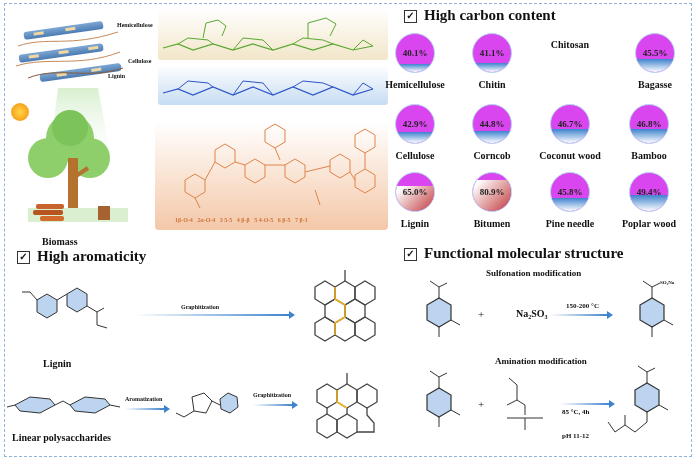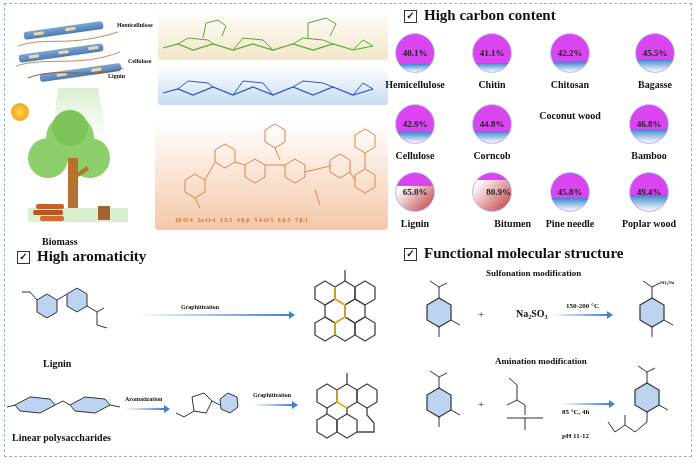--- a/index.html
+++ b/index.html
@@ -126,24 +126,20 @@
       <div class="circ-name">Hemicellulose</div>
     </div>
     <div class="circ-cell" style="left: 453px; top: 33px;">
       <div class="circ">
         <div class="fill" style="height: 9px; background: linear-gradient(rgb(62, 131, 206), rgb(255, 255, 255));"></div>
         <div class="pct">41.1%</div>
       </div>
       <div class="circ-name">Chitin</div>
     </div>
     <div class="circ-cell" style="left: 531px; top: 33px;">
-      <div class="circ">
-        <div class="fill" style="height: 10px; background: linear-gradient(rgb(62, 131, 206), rgb(255, 255, 255));"></div>
-        <div class="pct">42.2%</div>
-      </div>
       <div class="circ-name">Chitosan</div>
     </div>
     <div class="circ-cell" style="left: 616px; top: 33px;">
       <div class="circ">
         <div class="fill" style="height: 13px; background: linear-gradient(rgb(62, 131, 206), rgb(255, 255, 255));"></div>
         <div class="pct">45.5%</div>
       </div>
       <div class="circ-name">Bagasse</div>
     </div>
     <div class="circ-cell" style="left: 376px; top: 104px;">
@@ -154,37 +150,41 @@
       <div class="circ-name">Cellulose</div>
     </div>
     <div class="circ-cell" style="left: 453px; top: 104px;">
       <div class="circ">
         <div class="fill" style="height: 12px; background: linear-gradient(rgb(62, 131, 206), rgb(255, 255, 255));"></div>
         <div class="pct">44.8%</div>
       </div>
       <div class="circ-name">Corncob</div>
     </div>
     <div class="circ-cell" style="left: 531px; top: 104px;">
+      <div class="circ">
+        <div class="fill" style="height: 14px; background: linear-gradient(rgb(62, 131, 206), rgb(255, 255, 255));"></div>
+        <div class="pct">46.7%</div>
+      </div>
       <div class="circ-name">Coconut wood</div>
     </div>
     <div class="circ-cell" style="left: 610px; top: 104px;">
       <div class="circ">
         <div class="fill" style="height: 14px; background: linear-gradient(rgb(62, 131, 206), rgb(255, 255, 255));"></div>
         <div class="pct">46.8%</div>
       </div>
       <div class="circ-name">Bamboo</div>
     </div>
     <div class="circ-cell" style="left: 376px; top: 172px;">
       <div class="circ">
         <div class="fill" style="height: 25px; background: linear-gradient(135deg, rgb(255, 255, 255) 10%, rgb(192, 57, 59));"></div>
         <div class="pct">65.0%</div>
       </div>
       <div class="circ-name">Lignin</div>
     </div>
-    <div class="circ-cell" style="left: 453px; top: 172px; text-align: right;">
+    <div class="circ-cell" style="left: 453px; top: 172px;">
       <div class="circ">
         <div class="fill" style="height: 31px; background: linear-gradient(135deg, rgb(255, 255, 255) 10%, rgb(192, 57, 59));"></div>
         <div class="pct">80.9%</div>
       </div>
       <div class="circ-name">Bitumen</div>
     </div>
     <div class="circ-cell" style="left: 531px; top: 172px;">
       <div class="circ">
         <div class="fill" style="height: 13px; background: linear-gradient(rgb(62, 131, 206), rgb(255, 255, 255));"></div>
         <div class="pct">45.8%</div>

